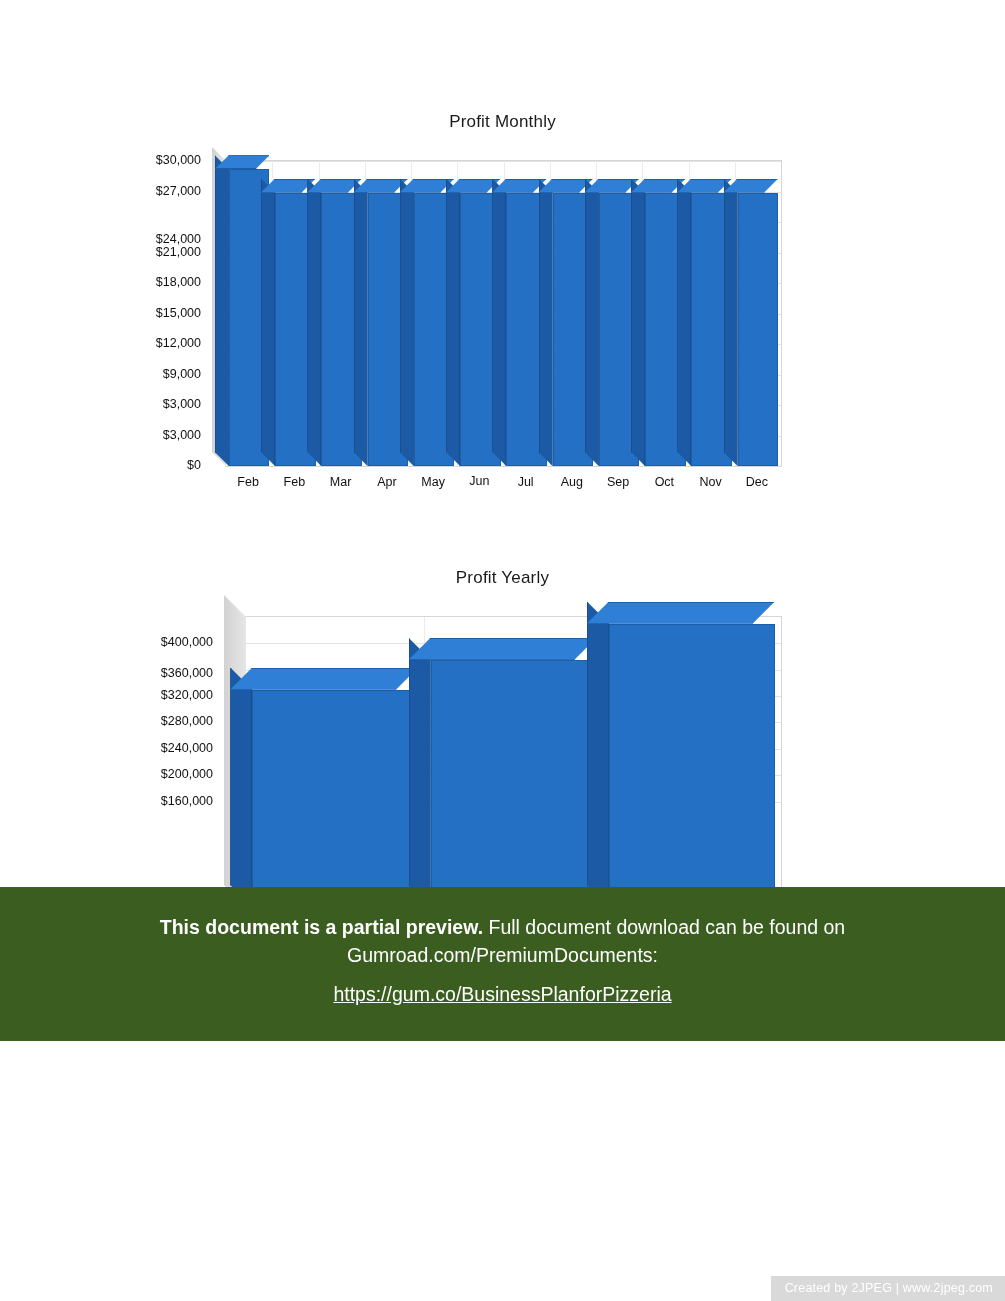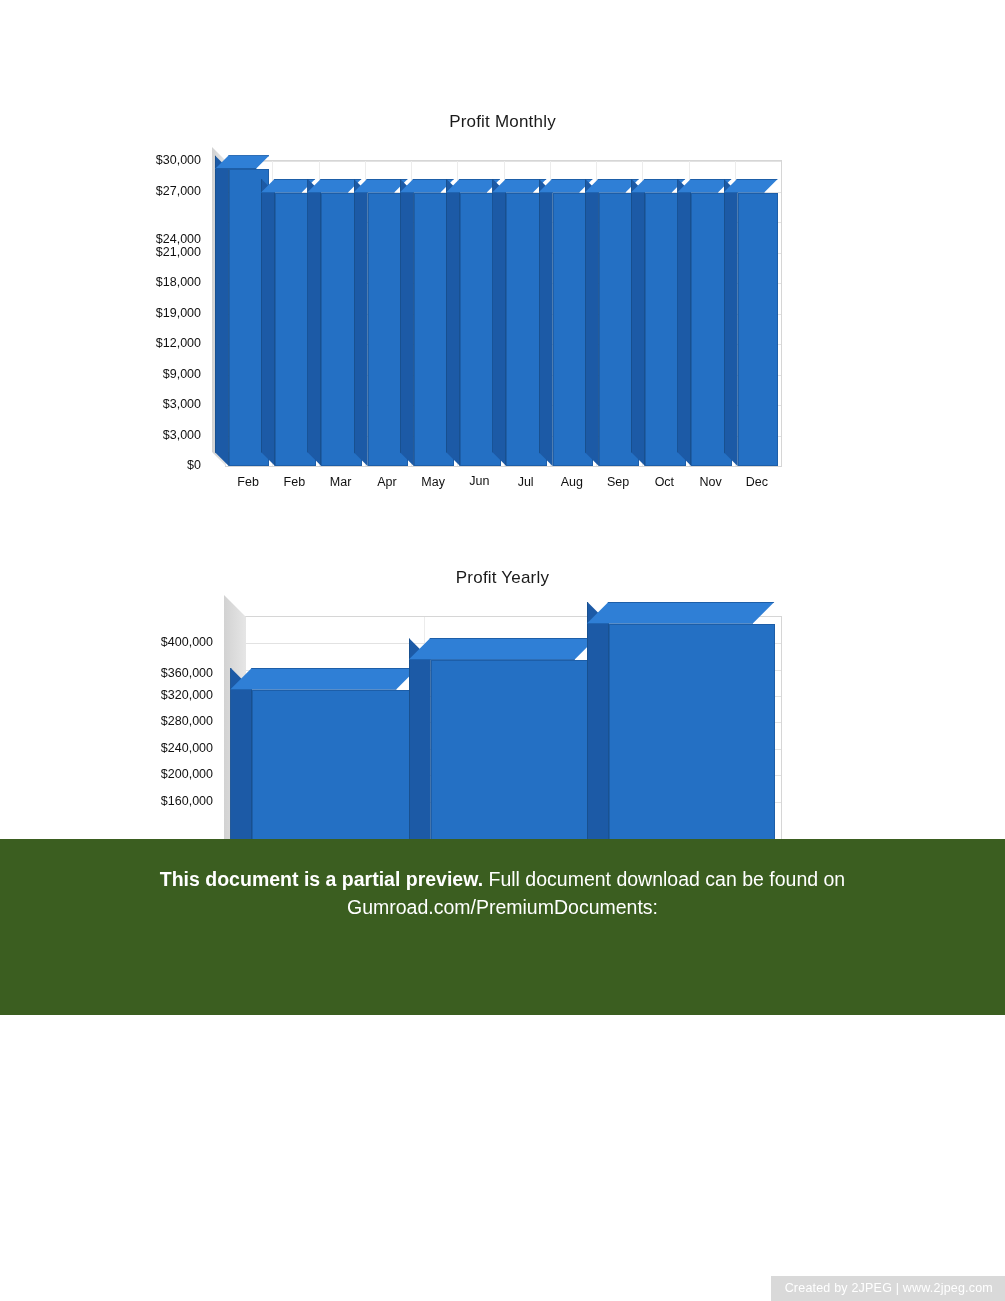--- a/index.html
+++ b/index.html
@@ -171,21 +171,21 @@
 
 <div class="chart-block" id="chart1" style="top:112px;">
   <div class="chart-title">Profit Monthly</div>
   <div class="plot-wrap" id="wrap1" style="width:820px;height:400px;margin-left:95px;margin-top:10px;">
     <div class="y-labels" id="ylab1" style="width: 820px; height: 400px;">
         <div class="y-tick" style="top: 18px; right: 714px;">$30,000</div>
         <div class="y-tick" style="top: 48.5px; right: 714px;">$27,000</div>
         <div class="y-tick" style="top: 79px; right: 714px; margin-top: 18px;">$24,000</div>
         <div class="y-tick" style="top: 109.5px; right: 714px;">$21,000</div>
         <div class="y-tick" style="top: 140px; right: 714px; text-align: right;">$18,000</div>
-        <div class="y-tick" style="top: 170.5px; right: 714px;">$19,000</div>
+        <div class="y-tick" style="top: 170.5px; right: 714px;">$15,000</div>
         <div class="y-tick" style="top: 201px; right: 714px;">$12,000</div>
         <div class="y-tick" style="top: 231.5px; right: 714px;">$9,000</div>
         <div class="y-tick" style="top: 262px; right: 714px;">$3,000</div>
         <div class="y-tick" style="top: 292.5px; right: 714px;">$3,000</div>
         <div class="y-tick" style="top: 323px; right: 714px;">$0</div>
       </div>
     <div class="plot-area" id="plot1" style="left: 130px; top: 18px; width: 555px; height: 305px;">
       <div class="plot-back"></div>
     <div class="side-wall" style="left: -14px; top: -14px; width: 14px; height: 319px; clip-path: polygon(0px 0px, 100% 4.38871%, 100% 100%, 0px 95.6113%);"></div>
         <div class="gridline-h" style="top: 0px;"></div>
@@ -324,19 +324,20 @@
         <div class="bar" style="left: 340.908px; top: -15.4091px; width: 187.85px; height: 305.409px;">
           <div class="bar-side" style="left: 0px; top: 0px; width: 22px; height: 305.409px; clip-path: polygon(0px 0px, 100% 7.20345%, 100% 100%, 0px 92.7965%);"></div>
           <div class="bar-top" style="left: 0px; top: 0px; width: 187.85px; height: 22px; clip-path: polygon(11.7115% 0px, 100% 0px, 88.2885% 100%, 0px 100%);"></div>
           <div class="bar-front" style="left: 22px; top: 22px; width: 165.85px; height: 283.409px;"></div>
         </div>
       </div>
     <div class="x-labels" id="xlab2"></div>
   </div>
 </div>
 
-<div class="banner" style="top:839px;height:176px;padding-top:26px;">
+<div class="banner" style="top:887px;height:154px;padding-top:26px;">
   <div class="banner-line1">
     <b>This document is a partial preview.</b><span> Full document download can be found on Gumroad.com/PremiumDocuments:</span>
   </div>
+  <a class="banner-link" href="#">https://gum.co/BusinessPlanforPizzeria</a>
 </div>
 
 <div class="watermark">Created by 2JPEG | www.2jpeg.com</div>
 
 </body></html>

